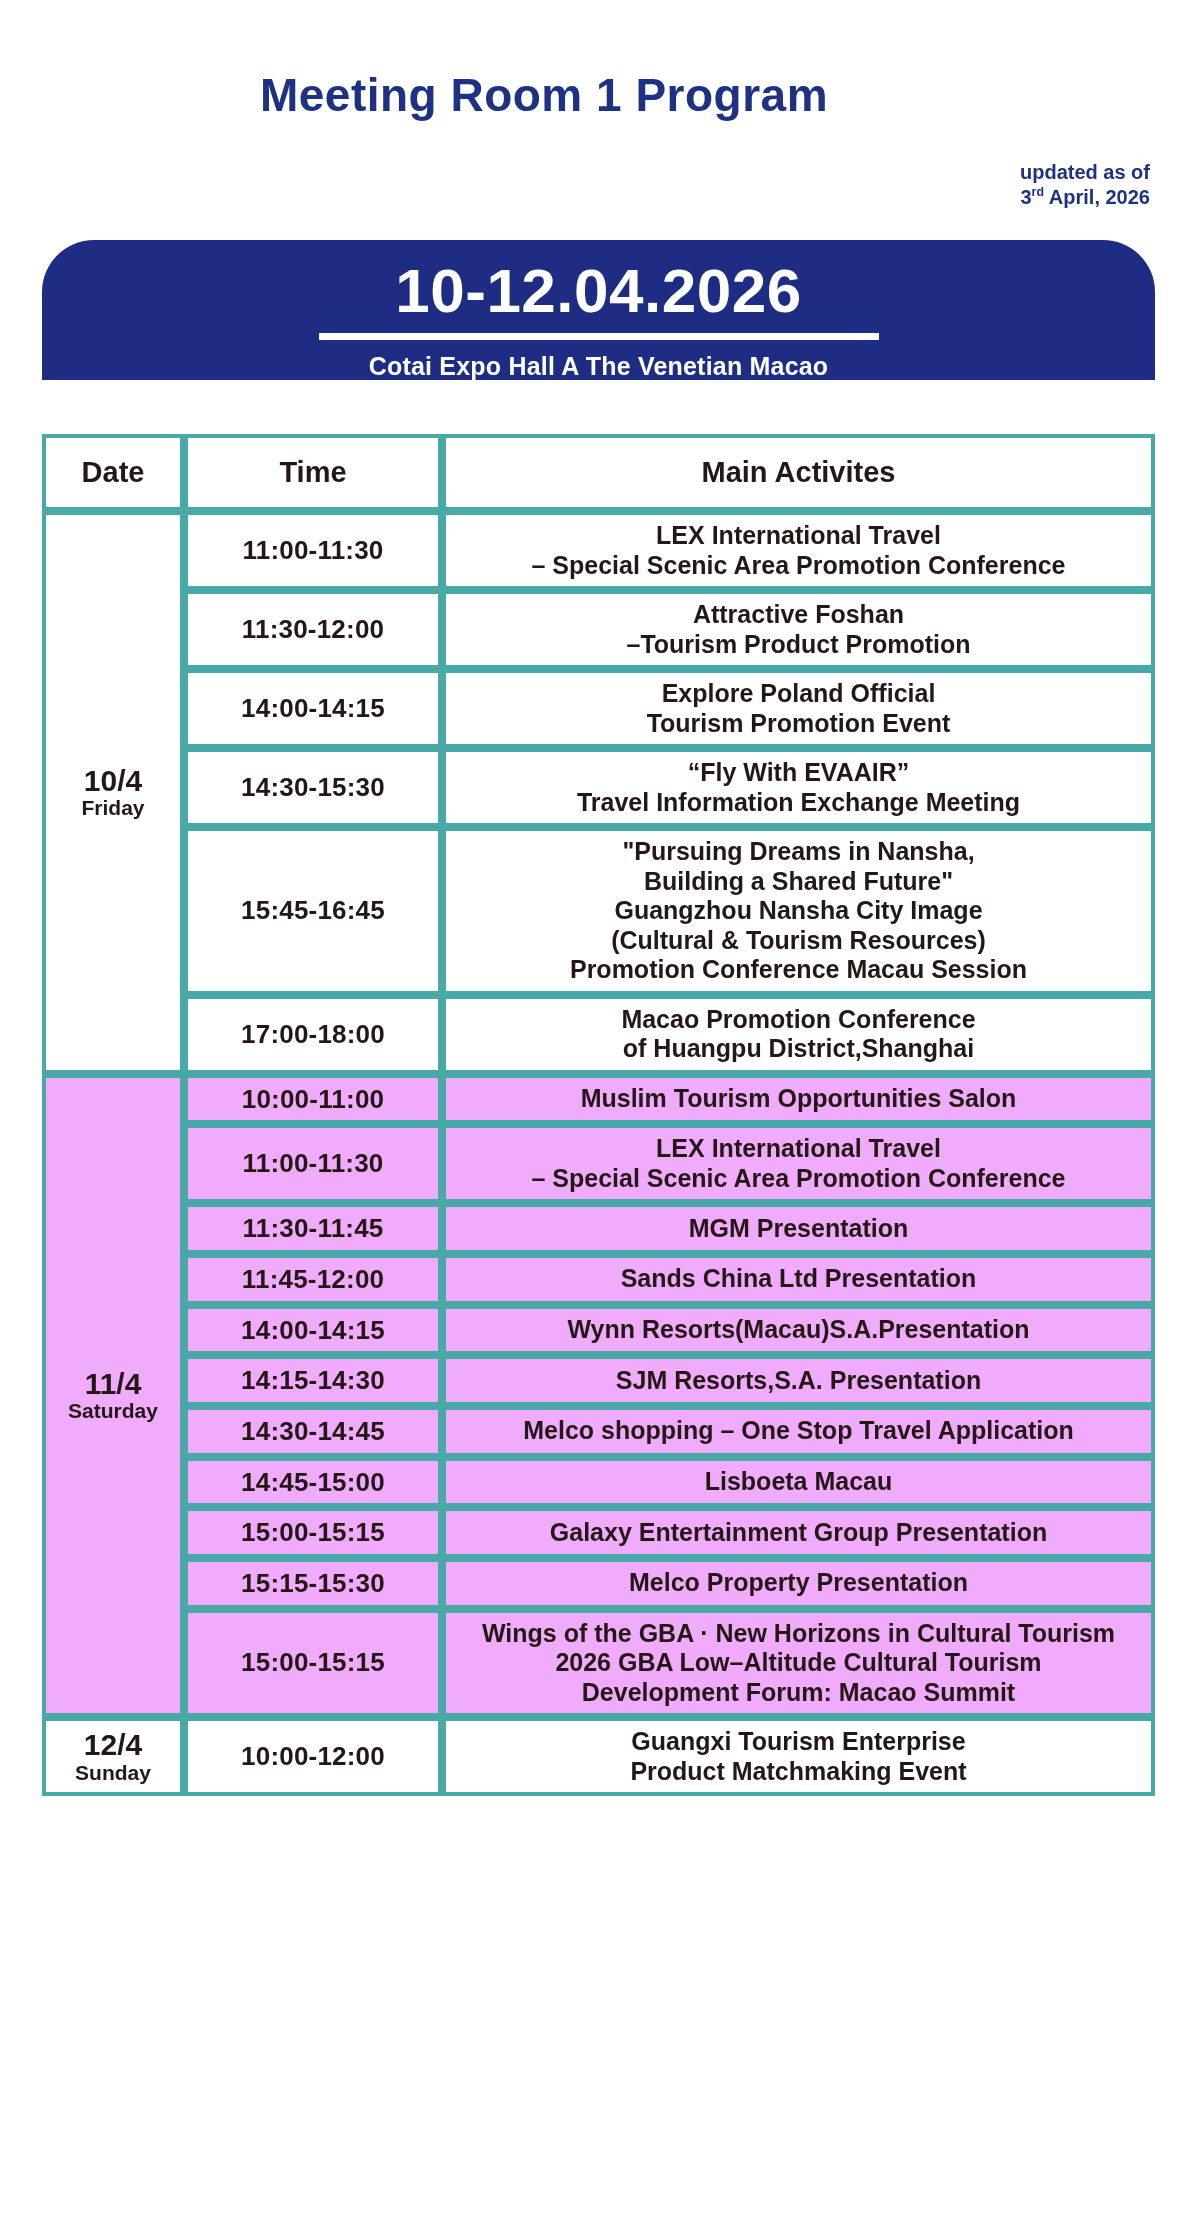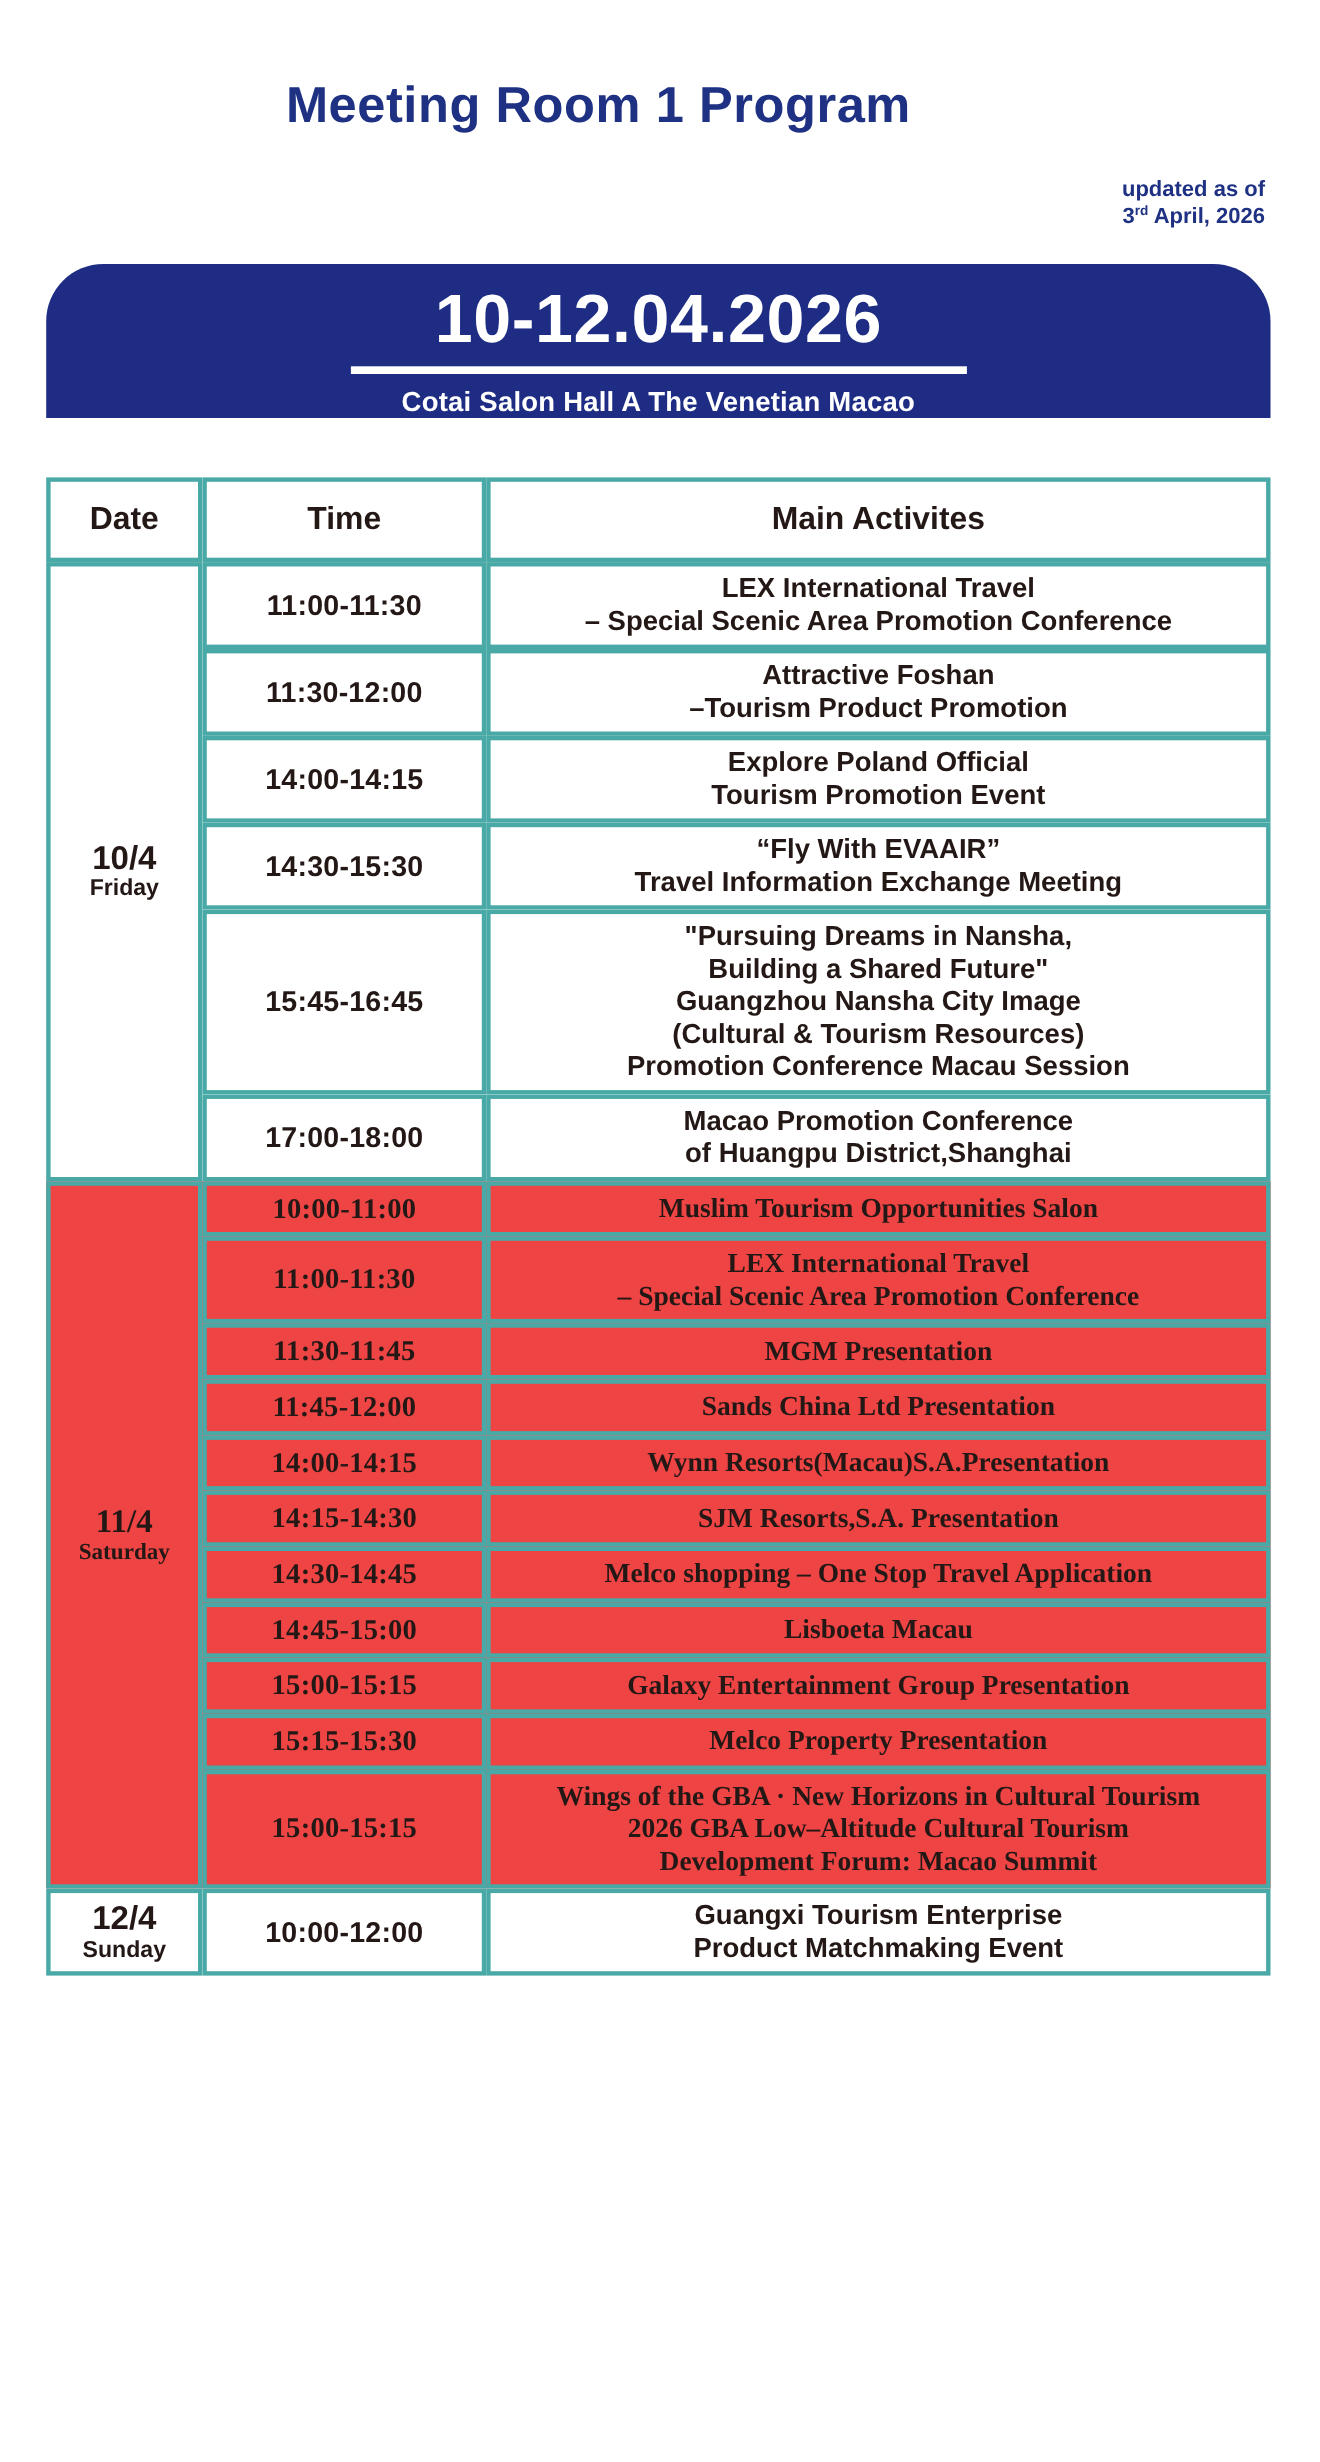--- a/index.html
+++ b/index.html
@@ -128,37 +128,37 @@
     letter-spacing: 0.2px;
     white-space: nowrap;
   }
 
   .cell-act {
     font-size: 25px;
   }
   .cell-act .ln { display: block; }
 
   
-  tr.tint td { background: #ef4444; font-family: Liberation Serif, serif; }
+  tr.tint td { background: #f0abfc; }
   td.tint   { background: #bfe0e7; }
 </style>
 </head>
 <body>
 
 <div class="page-title">Meeting Room 1 Program</div>
 
 <div class="updated-block">
   <div>updated as of</div>
   <div><span>3</span><sup>rd</sup><span> April, 2026</span></div>
 </div>
 
 <div class="banner">
   <div class="banner-dates">10-12.04.2026</div>
   <div class="banner-rule"></div>
-  <div class="banner-venue">Cotai Salon Hall A The Venetian Macao</div>
+  <div class="banner-venue">Cotai Expo Hall A The Venetian Macao</div>
 </div>
 
 <table class="schedule">
   <thead>
     <tr>
       <th class="col-date">Date</th>
       <th class="col-time">Time</th>
       <th class="col-act">Main Activites</th>
     </tr>
   </thead>

